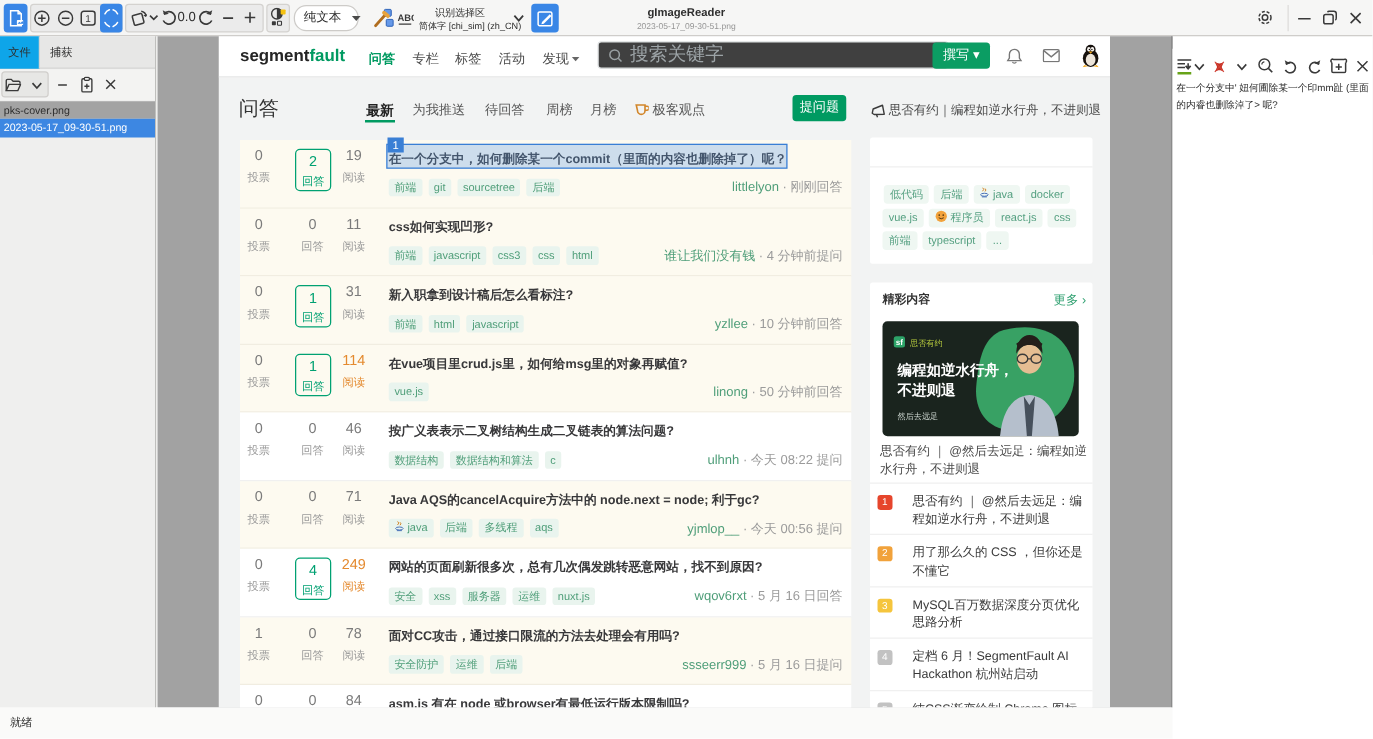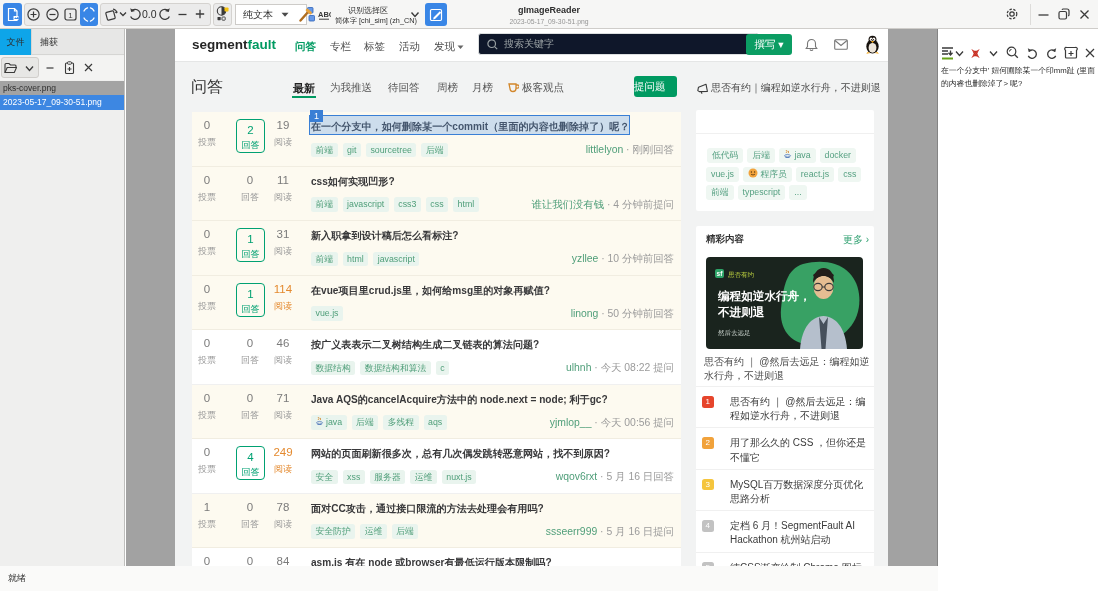--- a/index.html
+++ b/index.html
@@ -9,21 +9,21 @@
 
 
 .tb { position:absolute; left:0; top:0; width:1098px; height:29px; background:#f6f6f5; border-bottom:1px solid #cfcdca; }
 .tbtn { position:absolute; top:3px; height:23px; border-radius:3px; }
 .blue { background:#3986e6; }
 .grp { background:#ebebeb; border:1px solid #d4d2cf; }
 .ttl { position:absolute; left:0; top:0; width:1098px; height:29px; text-align:center; }
 .ttl .t1 { font-size:9px; font-weight:bold; color:#2e2e2e; margin-top:5px; }
 .ttl .t2 { font-size:6.8px; color:#959595; margin-top:3px; }
 .icn { position:absolute; }
-.combo { position:absolute; left:235px; top:4px; width:72px; height:21px; background:#fff; border:1px solid #cdcbc8; border-radius:0; font-size:10px; color:#2e2e2e; line-height:19px; padding-left:7px; }
+.combo { position:absolute; left:235px; top:4px; width:52px; height:21px; background:#fff; border:1px solid #cdcbc8; border-radius:10px; font-size:10px; color:#2e2e2e; line-height:19px; padding-left:7px; }
 .langbtn { position:absolute; left:318px; top:2px; width:104px; height:25px; font-size:8px; color:#2e2e2e; }
 .wc { position:absolute; top:0; height:29px; font-size:13px; color:#3a3a3a; text-align:center; line-height:28px; }
 
 
 .lp { position:absolute; left:0; top:29px; width:125px; height:537px; background:#f1f1f0; border-right:1px solid #bfbfbd; }
 .tabbar { position:absolute; left:0; top:0; width:124px; height:26px; background:#e7e7e6; border-bottom:1px solid #d5d5d3; }
 .tab1 { position:absolute; left:0; top:0; width:32px; height:26px; background:#0ea5e9; border-right:1px solid #d5d5d3; font-size:9px; color:#2e2e2e; text-align:center; line-height:26px; }
 .tab2 { position:absolute; left:33px; top:0; width:32px; height:26px; font-size:9px; color:#2e2e2e; text-align:center; line-height:26px; }
 .lptools { position:absolute; left:0; top:27px; width:124px; height:24px; background:#f3f3f2; }
 .fgrp { position:absolute; left:1px; top:1px; width:38px; height:21px; background:#e7e7e5; border:1px solid #d0cecb; border-radius:3px; }
@@ -40,25 +40,25 @@
 .ocr { position:absolute; left:938px; top:39px; width:160px; height:562px; background:#ffffff; }
 .ocrtxt { position:absolute; left:3px; top:26px; width:158px; font-size:7.8px; line-height:12.7px; color:#2b2b2b; white-space:nowrap; overflow:hidden; }
 
 .sb { position:absolute; left:0; top:566px; width:938px; height:25px; background:#fafaf9; font-size:9px; color:#2e2e2e; padding:6px 0 0 8px; }
 
 
 .hdr { position:absolute; left:0; top:0; width:713px; height:33px; background:#fff; border-bottom:1px solid #e5e6e6; }
 .logo { position:absolute; left:17px; top:8px; font-size:13.5px; font-weight:bold; color:#252525; }
 .logo span { color:#009a61; }
 .nav { position:absolute; top:11px; font-size:10.5px; color:#4b4b4b; }
-.srch { position:absolute; left:303px; top:4px; width:281px; height:22px; background:#0f172a; border:1px solid #dcdfe0; border-radius:3px; font-size:10px; color:#9ca3a6; line-height:20px; padding-left:25px; }
+.srch { position:absolute; left:303px; top:4px; width:281px; height:22px; background:#404040; border:1px solid #dcdfe0; border-radius:3px; font-size:15px; color:#9ca3a6; line-height:20px; padding-left:25px; }
 .wbtn { position:absolute; left:571px; top:4.5px; width:46px; height:21px; background:#0b9d63; border-radius:3px; color:#fff; font-size:10.5px; text-align:center; line-height:21px; }
 .pgtitle { position:absolute; left:16px; top:48px; font-size:16px; color:#333; }
 .ptab { position:absolute; top:52px; font-size:10.5px; color:#565656; }
-.qbtn { position:absolute; left:459px; top:47px; width:43px; height:21px; background:#009a61; border-radius:3px; color:#fff; font-size:10.5px; text-align:left; line-height:21px; }
+.qbtn { position:absolute; left:459px; top:47px; width:43px; height:21px; background:#009a61; border-radius:3px; color:#fff; font-size:10.5px; text-align:center; line-height:21px; }
 .annc { position:absolute; left:536px; top:52px; font-size:10px; color:#4a4a4a; }
 
 .col { position:absolute; left:17px; top:83px; width:489px; }
 .row { position:relative; width:489px; height:54.5px; background:#fdfaf0; border-bottom:1px solid #f1ede1; }
 .row.w { background:#fff; border-bottom:1px solid #f0f0f0; }
 .num { position:absolute; top:7px; width:40px; text-align:center; font-size:11.5px; color:#7b7b7b; }
 .lbl { position:absolute; top:24px; width:40px; text-align:center; font-size:9px; color:#9a9a9a; }
 .abox { position:absolute; left:44px; top:7px; width:29px; height:34px; border:1px solid #00a172; border-radius:4px; }
 .abox .n { margin-top:4px; text-align:center; font-size:11.5px; color:#00a172; }
 .abox .l { text-align:center; font-size:9px; color:#00a172; margin-top:3px; }

